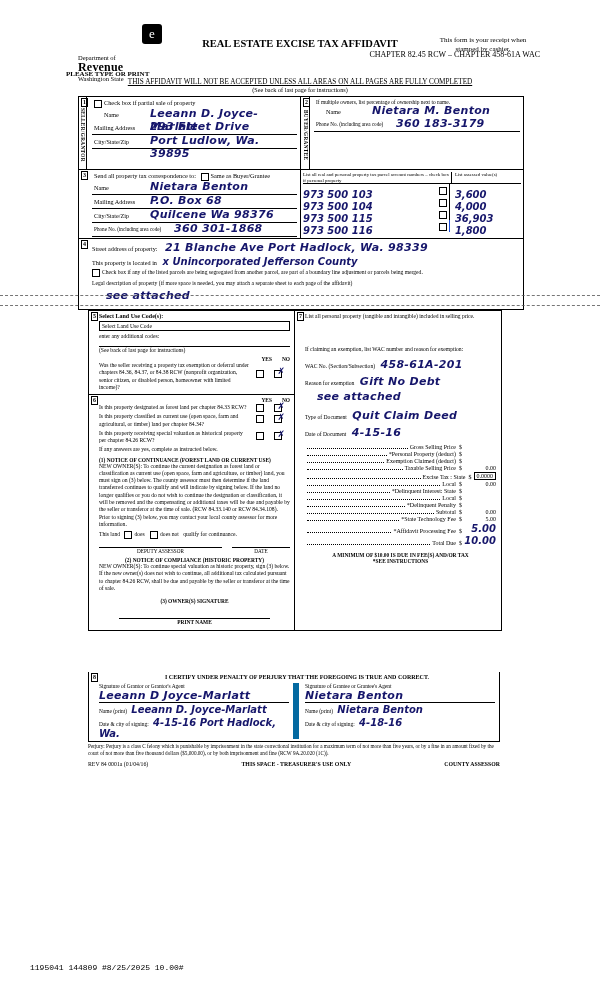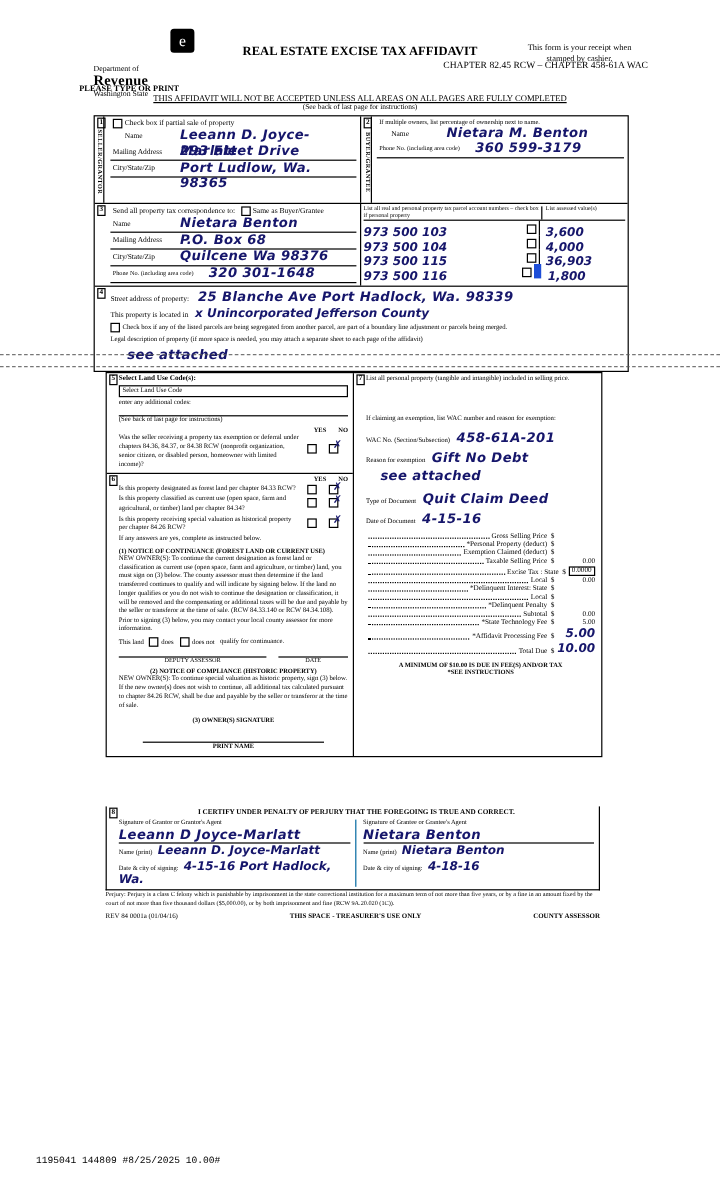--- a/index.html
+++ b/index.html
@@ -87,35 +87,35 @@
           <div class="lineitem">
             <span class="lname">Name</span>
             <span class="lval hand">Leeann D. Joyce-Marlatt</span>
           </div>
           <div class="lineitem hr">
             <span class="lname" style="left:2px;">Mailing Address</span>
             <span class="lval hand">293 Fleet Drive</span>
           </div>
           <div class="lineitem hr">
             <span class="lname" style="left:2px;">City/State/Zip</span>
-            <span class="lval hand">Port Ludlow, Wa. 98365</span>
+            <span class="lval hand">Port Ludlow, Wa. 39895</span>
           </div>
         </div>
 
         <div class="cellR" style="height:72px;padding:2px 3px 0 13px;">
           <div class="num">2</div>
           <div class="sidetag" style="left:0;">BUYER/GRANTEE</div>
           <div class="lbl" style="margin-left:2px;font-size:5.4px;">If multiple owners, list percentage of ownership next to name.</div>
           <div class="lineitem">
             <span class="lname">Name</span>
             <span class="lval hand">Nietara M. Benton</span>
           </div>
           <div class="lineitem hr">
             <span class="lname" style="left:2px;font-size:5.2px;">Phone No. (including area code)</span>
-            <span class="lval hand" style="left:82px;">360 599-3179</span>
+            <span class="lval hand" style="left:82px;">360 183-3179</span>
           </div>
         </div>
       </div>
 
       <div class="row" style="border-top:1px solid #000;">
         <div class="cellL" style="height:68px;padding:2px 3px 0 13px;">
           <div class="num">3</div>
           <div class="lbl" style="margin-left:2px;">
             <span>Send all property tax correspondence to:</span>
             <span class="chk" style="margin-left:3px;"></span><span>Same as Buyer/Grantee</span>
@@ -127,21 +127,21 @@
           <div class="lineitem hr">
             <span class="lname" style="left:2px;">Mailing Address</span>
             <span class="lval hand">P.O. Box 68</span>
           </div>
           <div class="lineitem hr">
             <span class="lname" style="left:2px;">City/State/Zip</span>
             <span class="lval hand">Quilcene Wa 98376</span>
           </div>
           <div class="lineitem hr">
             <span class="lname" style="left:2px;font-size:5.2px;">Phone No. (including area code)</span>
-            <span class="lval hand" style="left:82px;">320 301-1648</span>
+            <span class="lval hand" style="left:82px;">360 301-1868</span>
           </div>
         </div>
 
         <div class="cellR" style="height:68px;padding:2px 2px 0 2px;">
           <div style="display:flex;border-bottom:1px solid #000;">
             <div style="width:150px;font-size:4.9px;line-height:1.15;padding-right:2px;border-right:1px solid #000;">List all real and personal property tax parcel account numbers – check box if personal property</div>
             <div style="width:68px;font-size:4.9px;line-height:1.15;padding-left:3px;">List assessed value(s)</div>
           </div>
           <div style="display:flex;height:12px;">
             <div style="width:150px;border-right:1px solid #000;"><span class="hand2">973  500  103</span><span class="chk" style="float:right;margin-top:3px;"></span></div>
@@ -149,31 +149,31 @@
           </div>
           <div style="display:flex;height:12px;">
             <div style="width:150px;border-right:1px solid #000;"><span class="hand2">973  500  104</span><span class="chk" style="float:right;margin-top:3px;"></span></div>
             <div style="width:68px;padding-left:5px;"><span class="hand2">4,000</span></div>
           </div>
           <div style="display:flex;height:12px;">
             <div style="width:150px;border-right:1px solid #000;"><span class="hand2">973  500  115</span><span class="chk" style="float:right;margin-top:3px;"></span></div>
             <div style="width:68px;padding-left:5px;"><span class="hand2">36,903</span></div>
           </div>
           <div style="display:flex;height:12px;">
-            <div style="width:150px;border-right:6px solid #1d4ed8;"><span class="hand2">973  500  116</span><span class="chk" style="float:right;margin-top:3px;"></span></div>
+            <div style="width:150px;border-right:1px solid #1d4ed8;"><span class="hand2">973  500  116</span><span class="chk" style="float:right;margin-top:3px;"></span></div>
             <div style="width:68px;padding-left:5px;"><span class="hand2">1,800</span></div>
           </div>
         </div>
       </div>
 
       <div style="border-top:1px solid #000;padding:2px 4px 2px 13px;position:relative;height:66px;">
         <div class="num">4</div>
         <div style="font-size:6.2px;">
           <span>Street address of property:</span>
-          <span class="hand" style="margin-left:6px;">25 Blanche Ave  Port Hadlock, Wa. 98339</span>
+          <span class="hand" style="margin-left:6px;">21 Blanche Ave  Port Hadlock, Wa. 98339</span>
         </div>
         <div style="font-size:6.2px;margin-top:2px;">
           <span>This property is located in</span>
           <span class="hand2" style="margin-left:4px;">x Unincorporated Jefferson County</span>
         </div>
         <div style="font-size:5.6px;margin-top:2px;">
           <span class="chk"></span><span>Check box if any of the listed parcels are being segregated from another parcel, are part of a boundary line adjustment or parcels being merged.</span>
         </div>
         <div style="font-size:5.6px;margin-top:3px;">Legal description of property (if more space is needed, you may attach a separate sheet to each page of the affidavit)</div>
         <div class="hand" style="margin-top:3px;margin-left:14px;">see attached</div>
@@ -364,21 +364,21 @@
 
       <div style="text-align:center;font-size:5.4px;font-weight:bold;margin-top:6px;">A MINIMUM OF $10.00 IS DUE IN FEE(S) AND/OR TAX</div>
       <div style="text-align:center;font-size:5.4px;font-weight:bold;">*SEE INSTRUCTIONS</div>
     </div>
   </div>
 
   <div style="position:absolute;left:88px;top:672px;width:412px;border:1px solid #000;border-top:none;padding:2px 4px 2px 10px;box-sizing:border-box;position:absolute;">
     <div class="num">8</div>
     <div style="text-align:center;font-size:6px;font-weight:bold;">I CERTIFY UNDER PENALTY OF PERJURY THAT THE FOREGOING IS TRUE AND CORRECT.</div>
     <div style="display:flex;margin-top:3px;">
-      <div style="width:196px;border-right:1px solid #0369a1;padding-right:4px;">
+      <div style="width:196px;border-right:6px solid #0369a1;padding-right:4px;">
         <div style="font-size:5.4px;">Signature of Grantor or Grantor's Agent</div>
         <div class="hand" style="border-bottom:1px solid #000;height:13px;">Leeann D Joyce-Marlatt</div>
         <div style="font-size:5.4px;margin-top:1px;">
           <span>Name (print)</span>
           <span class="hand2" style="margin-left:3px;">Leeann D. Joyce-Marlatt</span>
         </div>
         <div style="font-size:5.4px;margin-top:2px;">
           <span>Date &amp; city of signing:</span>
           <span class="hand2" style="margin-left:3px;">4-15-16  Port Hadlock, Wa.</span>
         </div>

